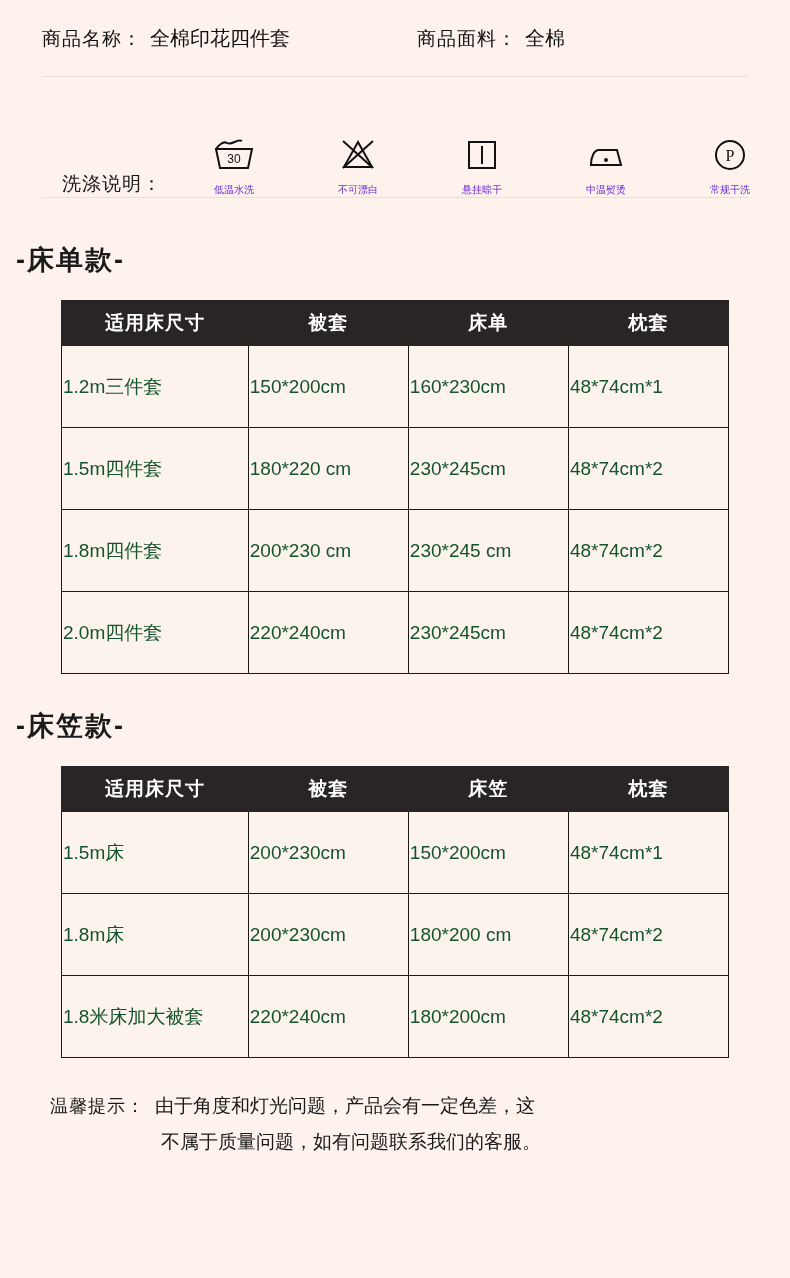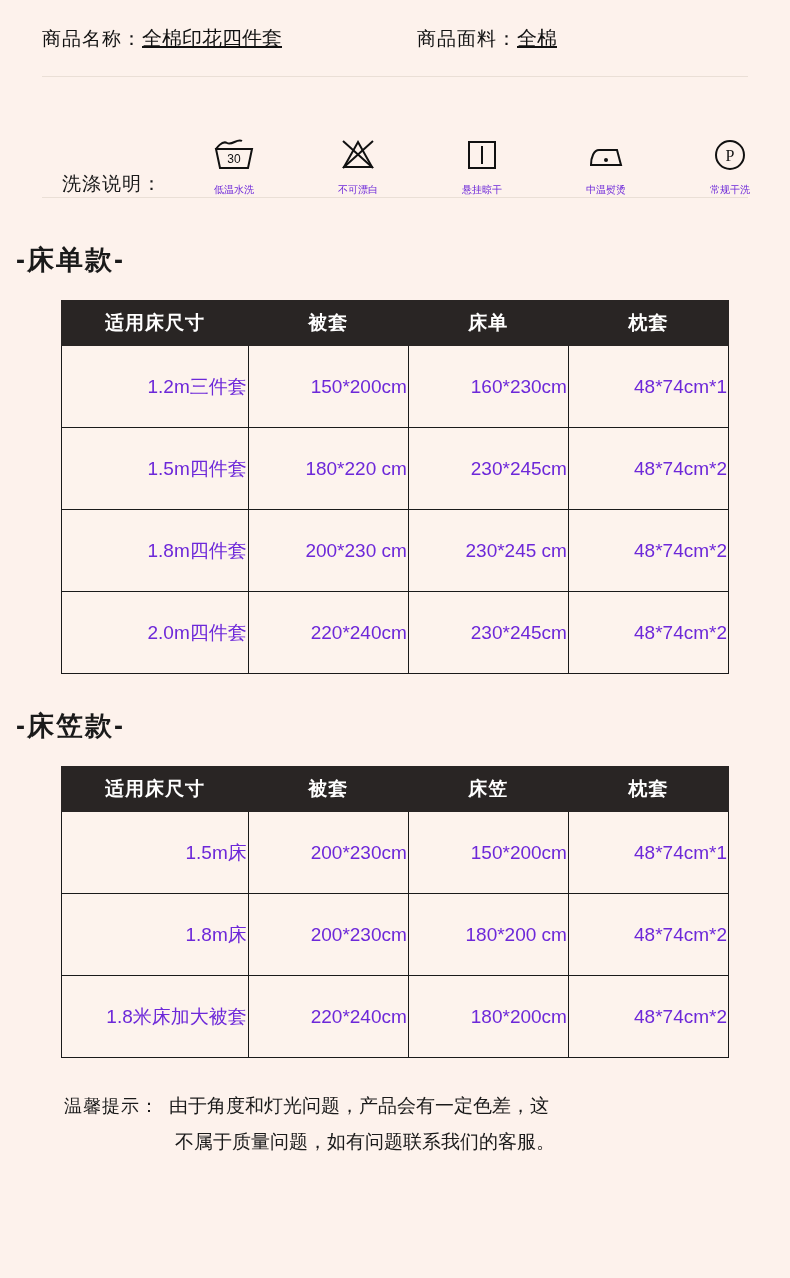--- a/index.html
+++ b/index.html
@@ -29,23 +29,23 @@
   .spec-cell{display:flex;align-items:baseline;}
   .spec-cell.first{width:375px;}
   .spec-label{
     font-size:19px;
     letter-spacing:1px;
     color:#111;
     white-space:nowrap;
   }
   .spec-value{
     font-size:20px;
+    margin-left:8px;
     color:#111;
     white-space:nowrap;
-    text-decoration:underline;
   }
 
   
   .wash-row{
     display:flex;
     align-items:flex-end;
     height:120px;
     border-bottom:1px solid #eadfd6;
     padding-left:20px;
   }
@@ -99,37 +99,37 @@
     background:#292524;
     color:#ffffff;
     font-size:19px;
     font-weight:bold;
     letter-spacing:1px;
     height:42px;
     border:1px solid #292524;
   }
   table.sizes td{
     border:1px solid #1a1a1a;
-    text-align:right;
+    text-align:left;
     font-size:19px;
     height:79px;
-    color:#6d28d9;
+    color:#14532d;
     white-space:nowrap;
   }
   table.sizes td.c0{font-size:19px;}
   table.sizes col.c0{width:28%;}
   table.sizes col.c1{width:24%;}
   table.sizes col.c2{width:24%;}
   table.sizes col.c3{width:24%;}
   table.sizes tr.header-row th:first-child{border-left:1px solid #292524;}
 
   
   .note{
     margin-top:30px;
-    padding:0 64px;
+    padding:0 50px;
     display:flex;
     align-items:flex-start;
   }
   .note-label{
     font-size:18px;
     letter-spacing:1px;
     white-space:nowrap;
     margin-right:10px;
     line-height:36px;
   }

